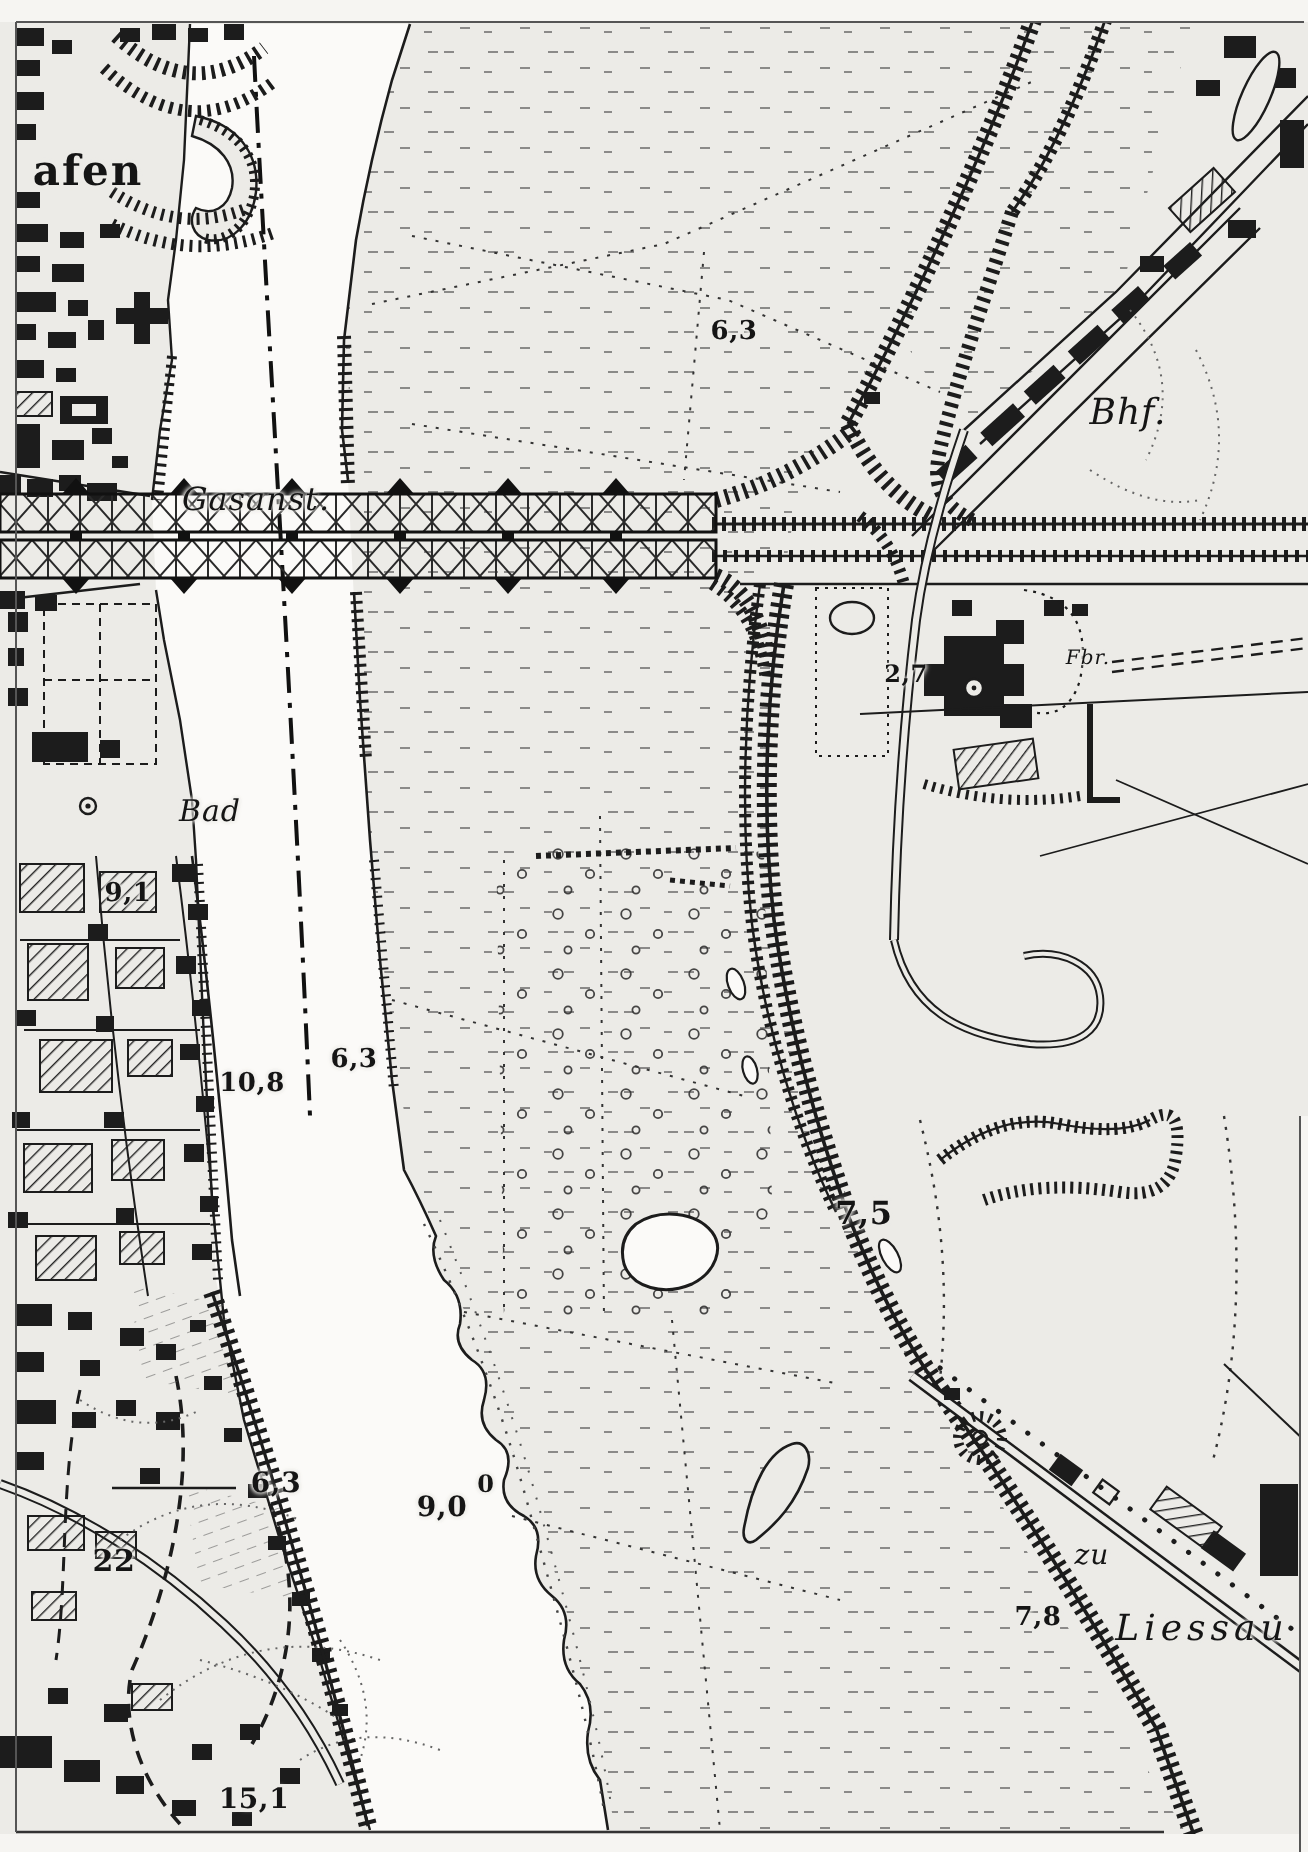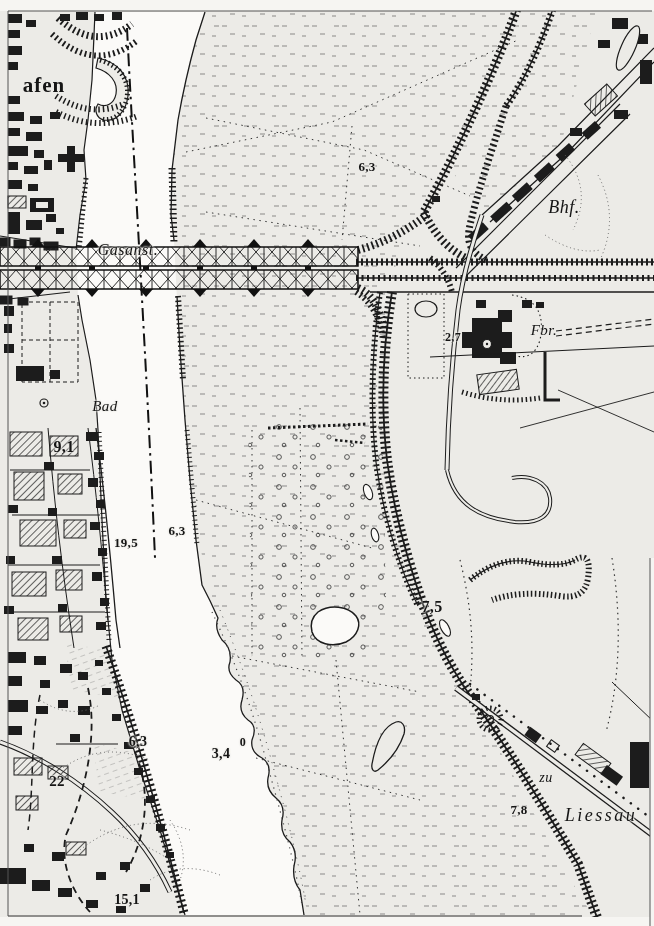--- a/index.html
+++ b/index.html
@@ -16,21 +16,21 @@
     text-shadow:0 0 2px #ecebe7,0 0 2px #ecebe7,0 0 3px #ecebe7;
   }
   .map-label.place { font-style:italic; font-weight:500; letter-spacing:.5px; }
   .map-label.place-roman { font-style:normal; font-weight:600; letter-spacing:1px; }
   .map-label.height { font-style:normal; font-weight:700; font-size:13px; letter-spacing:.3px;margin-top:44px; }
   .map-label.wide { letter-spacing:2.5px; }
 </style>
 </head>
 <body>
 
-<div id="stage" style="background: #f9a8d4; font-family: Liberation Serif, serif;">
+<div id="stage" style="background: #f9a8d4;">
 <svg width="654" height="926" viewBox="0 0 654 926">
   <defs>
     <pattern id="meadow" width="30" height="20" patternUnits="userSpaceOnUse">
       <path d="M4 6h5 M12 6h5 M20 14h5 M2 16h4" stroke="#4a4a4a" stroke-width="1.1" fill="none"></path>
     </pattern>
     <pattern id="bushes" width="34" height="30" patternUnits="userSpaceOnUse">
       <circle cx="7" cy="7" r="2.4" fill="none" stroke="#333" stroke-width="0.9"></circle>
       <circle cx="23" cy="17" r="2.1" fill="none" stroke="#333" stroke-width="0.9"></circle>
       <circle cx="12" cy="25" r="1.8" fill="none" stroke="#333" stroke-width="0.9"></circle>
     </pattern>
@@ -405,32 +405,32 @@
     <line x1="650" y1="558" x2="650" y2="926" stroke="#555" stroke-width="1"></line>
   </g>
 </svg>
 
 <div id="labels-layer">
   <div>
         <div class="map-label place-roman" style="left: 44px; top: 85px; font-size: 21px;">afen</div>
         <div class="map-label place" style="left: 128px; top: 214px; font-size: 16px; margin-top: 36px;">Gasanst.</div>
         <div class="map-label place" style="left: 564px; top: 207px; font-size: 18px;">Bhf.</div>
         <div class="map-label place" style="left: 105px; top: 406px; font-size: 15px;">Bad</div>
-        <div class="map-label place" style="left: 544px; top: 330px; font-size: 15px; text-align: center;">Fbr.</div>
+        <div class="map-label place" style="left: 544px; top: 330px; font-size: 10px; text-align: center;">Fbr.</div>
         <div class="map-label place" style="left: 546px; top: 778px; font-size: 14px;">zu</div>
         <div class="map-label place wide" style="left: 601px; top: 815px; font-size: 18px; text-align: right;">Liessau</div>
       </div>
   <div>
         <div class="map-label height" style="left: 367px; top: 122px; font-size: 13px;">6,3</div>
         <div class="map-label height" style="left: 453px; top: 293px; font-size: 12px;">2,7</div>
-        <div class="map-label height" style="left: 64px; top: 403px; font-size: 16px;">9,1</div>
-        <div class="map-label height" style="left: 126px; top: 498px; font-size: 13px;">19,5</div>
+        <div class="map-label height" style="left: 64px; top: 403px; font-size: 13px;">9,1</div>
+        <div class="map-label height" style="left: 126px; top: 498px; font-size: 13px;">10,8</div>
         <div class="map-label height" style="left: 177px; top: 486px; font-size: 13px;">6,3</div>
         <div class="map-label height" style="left: 432px; top: 563px; font-size: 16px;">7,5</div>
-        <div class="map-label height" style="left: 221px; top: 710px; font-size: 14px;">3,4</div>
+        <div class="map-label height" style="left: 221px; top: 710px; font-size: 14px;">9,0</div>
         <div class="map-label height" style="left: 243px; top: 698px; font-size: 12px;">0</div>
         <div class="map-label height" style="left: 138px; top: 698px; font-size: 14px;">6,3</div>
         <div class="map-label height" style="left: 57px; top: 737px; font-size: 15px;">22</div>
         <div class="map-label height" style="left: 127px; top: 856px; font-size: 14px;">15,1</div>
         <div class="map-label height" style="left: 519px; top: 765px; font-size: 13px;">7,8</div>
       </div>
 </div>
 </div>
 
 </body></html>

